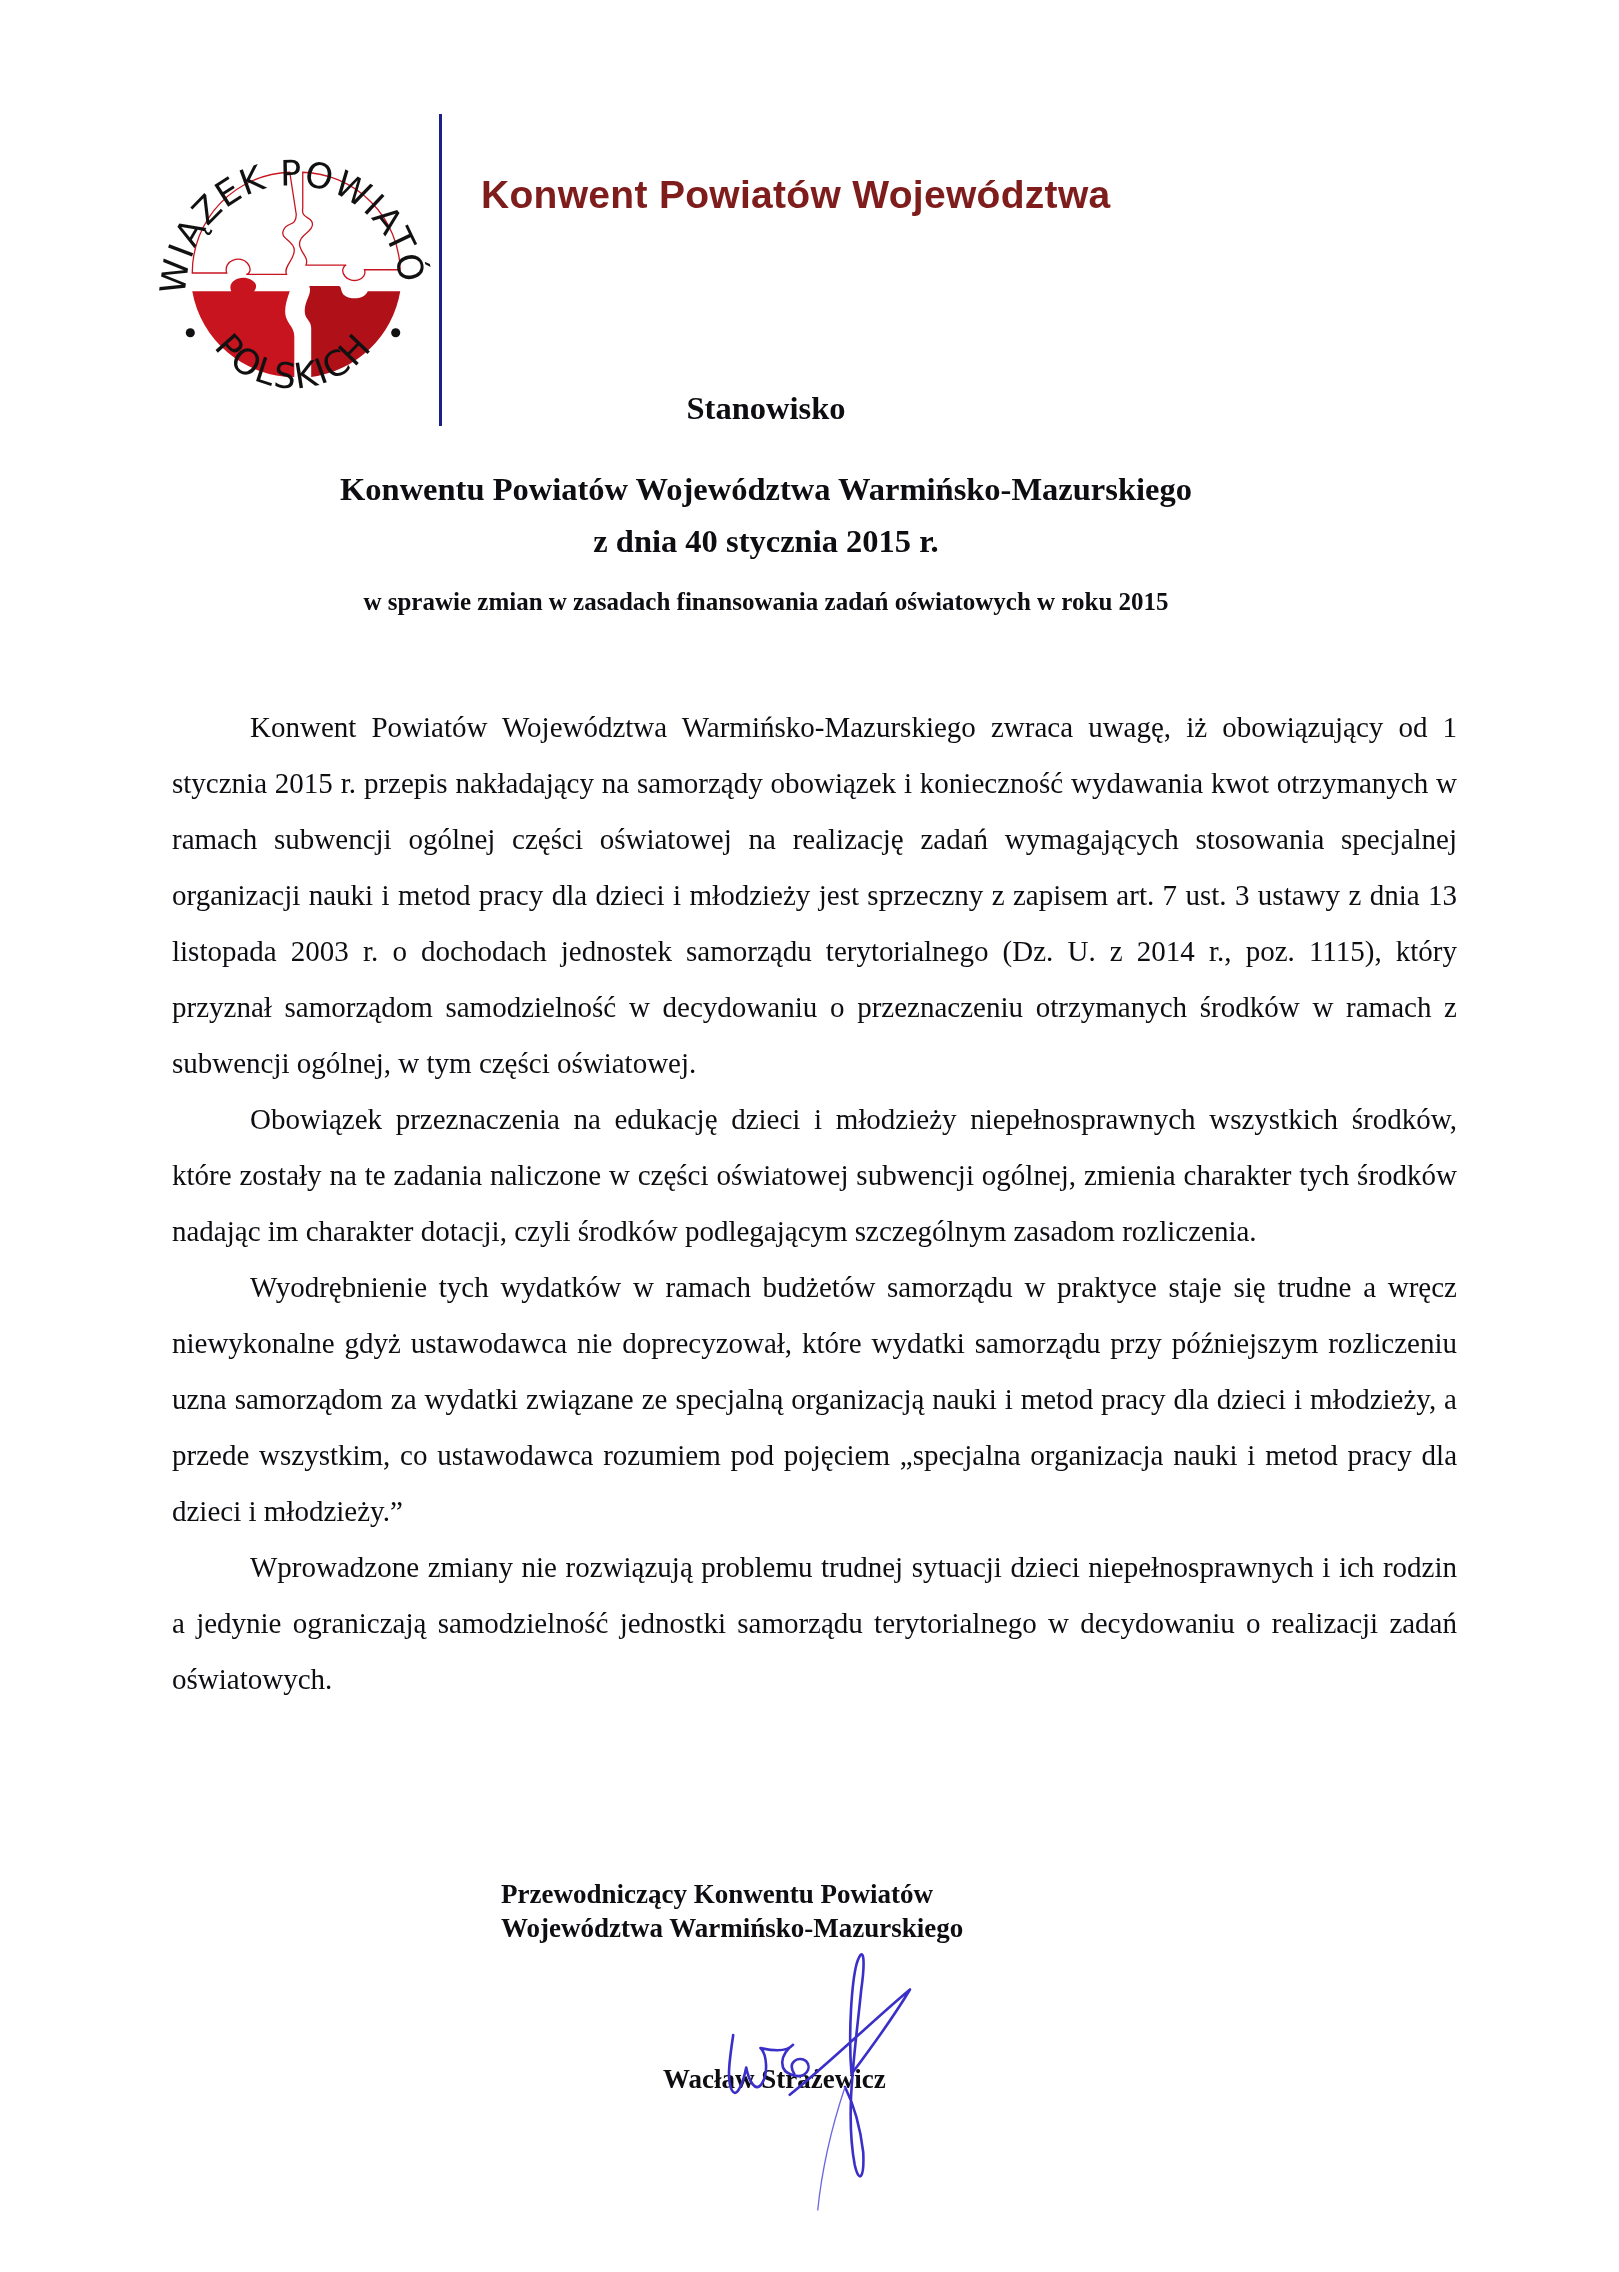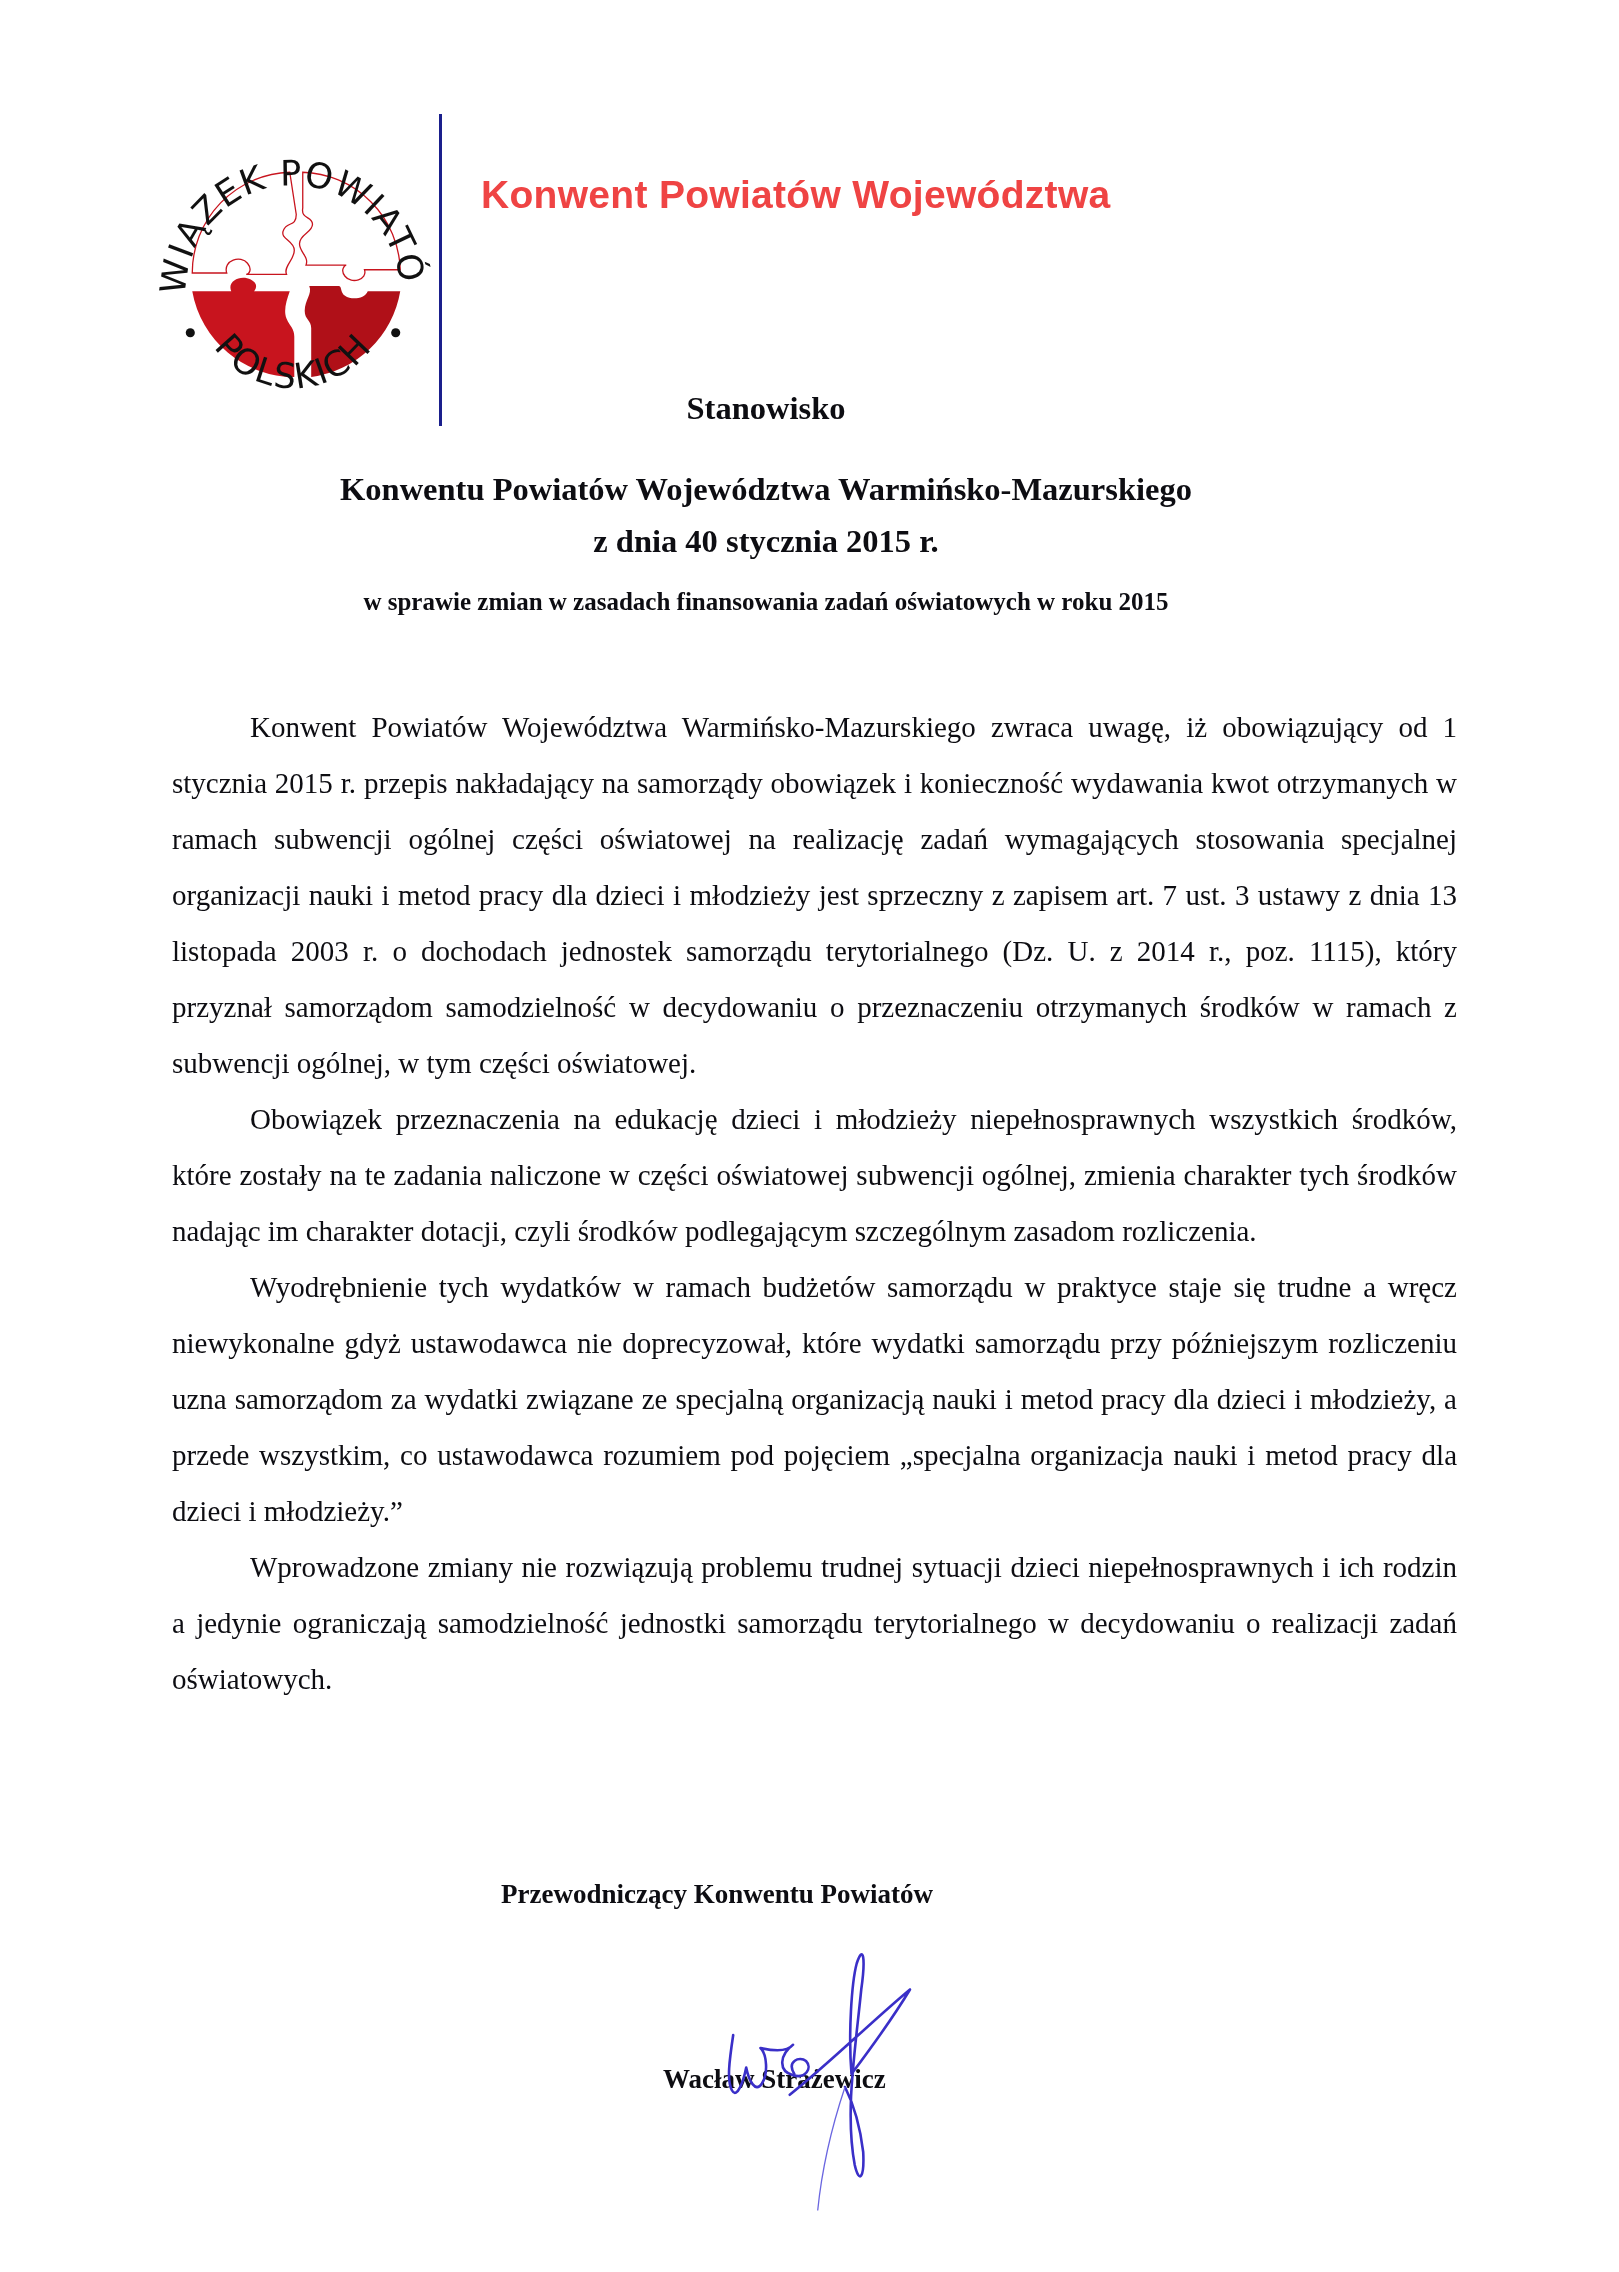--- a/index.html
+++ b/index.html
@@ -5,21 +5,21 @@
     html, body { margin: 0; padding: 0; background: #ffffff; }
     body {
       width: 1620px; height: 2273px; position: relative; overflow: hidden;
       font-family: "Liberation Serif", serif; color: #0d0d12;
     }
     .logo { position: absolute; left: 150px; top: 130px; width: 286px; height: 286px; }
     .divider { position: absolute; left: 439px; top: 114px; width: 3.3px; height: 312px; background: #1a1f8c; }
     .org-title {
       position: absolute; left: 481px; top: 168px;
       font-family: "Liberation Sans", sans-serif; font-weight: bold;
-      font-size: 39px; line-height: 53px; color: #ef4444; letter-spacing: 0.3px;
+      font-size: 39px; line-height: 53px; color: #7f1d1d; letter-spacing: 0.3px;
     }
     .org-title div { white-space: nowrap; }
     .heading-block { position: absolute; left: 0; width: 1532px; text-align: center; font-weight: bold; }
     .h-stanowisko { top: 390px; font-size: 32.5px; }
     .h-konwentu { top: 455px; font-size: 32.5px; margin-top: 16px; }
     .h-date { top: 523px; font-size: 32.5px; }
     .h-subject { top: 588px; font-size: 25px; }
     .body-text {
       position: absolute; left: 172px; width: 1285px; top: 699px;
       font-size: 29px; line-height: 56px; text-align: justify;
@@ -75,20 +75,21 @@
 
 <div class="body-text">
   <p>Konwent Powiatów Województwa Warmińsko-Mazurskiego zwraca uwagę, iż obowiązujący od 1 stycznia 2015 r. przepis nakładający na samorządy obowiązek i konieczność wydawania kwot otrzymanych w ramach subwencji ogólnej części oświatowej na realizację zadań wymagających stosowania specjalnej organizacji nauki i metod pracy dla dzieci i młodzieży jest sprzeczny z zapisem art. 7 ust. 3 ustawy z dnia 13 listopada 2003 r. o dochodach jednostek samorządu terytorialnego (Dz. U. z 2014 r., poz. 1115), który przyznał samorządom samodzielność w decydowaniu o przeznaczeniu otrzymanych środków w ramach z subwencji ogólnej, w tym części oświatowej.</p>
   <p>Obowiązek przeznaczenia na edukację dzieci i młodzieży niepełnosprawnych wszystkich środków, które zostały na te zadania naliczone w części oświatowej subwencji ogólnej, zmienia charakter tych środków nadając im charakter dotacji, czyli środków podlegającym szczególnym zasadom rozliczenia.</p>
   <p>Wyodrębnienie tych wydatków w ramach budżetów samorządu w praktyce staje się trudne a wręcz niewykonalne gdyż ustawodawca nie doprecyzował, które wydatki samorządu przy późniejszym rozliczeniu uzna samorządom za wydatki związane ze specjalną organizacją nauki i metod pracy dla dzieci i młodzieży, a przede wszystkim, co ustawodawca rozumiem pod pojęciem „specjalna organizacja nauki i metod pracy dla dzieci i młodzieży.”</p>
   <p>Wprowadzone zmiany nie rozwiązują problemu trudnej sytuacji dzieci niepełnosprawnych i ich rodzin a jedynie ograniczają samodzielność jednostki samorządu terytorialnego w decydowaniu o realizacji zadań oświatowych.</p>
 </div>
 
 <div class="signature-block">
   <div>Przewodniczący Konwentu Powiatów</div>
+  <div>Województwa Warmińsko-Mazurskiego</div>
 </div>
 
 <div class="signer-name">Wacław Strażewicz</div>
 
 <svg class="signature-svg" viewBox="0 0 400 480">
   <g fill="none" stroke="#3a2fc8" stroke-width="4" stroke-linecap="round" stroke-linejoin="round">
     <path d="M 28 200 C 22 240 18 270 26 285 C 34 300 44 270 48 250 C 52 270 62 290 72 275 C 82 260 80 230 70 220 C 92 225 112 225 120 215 C 100 230 96 255 120 262 C 140 268 150 250 140 240 C 130 232 110 240 122 260"></path>
     <path d="M 115 292 C 180 240 240 180 300 130 C 270 180 240 220 210 260 C 205 200 210 120 218 90 C 228 60 232 80 225 130 C 215 230 200 320 215 400 C 222 430 230 420 228 380 C 222 330 210 300 200 280"></path>
   </g>
   <path d="M 200 280 C 180 340 165 400 158 470" fill="none" stroke="#6a66e0" stroke-width="2"></path>

